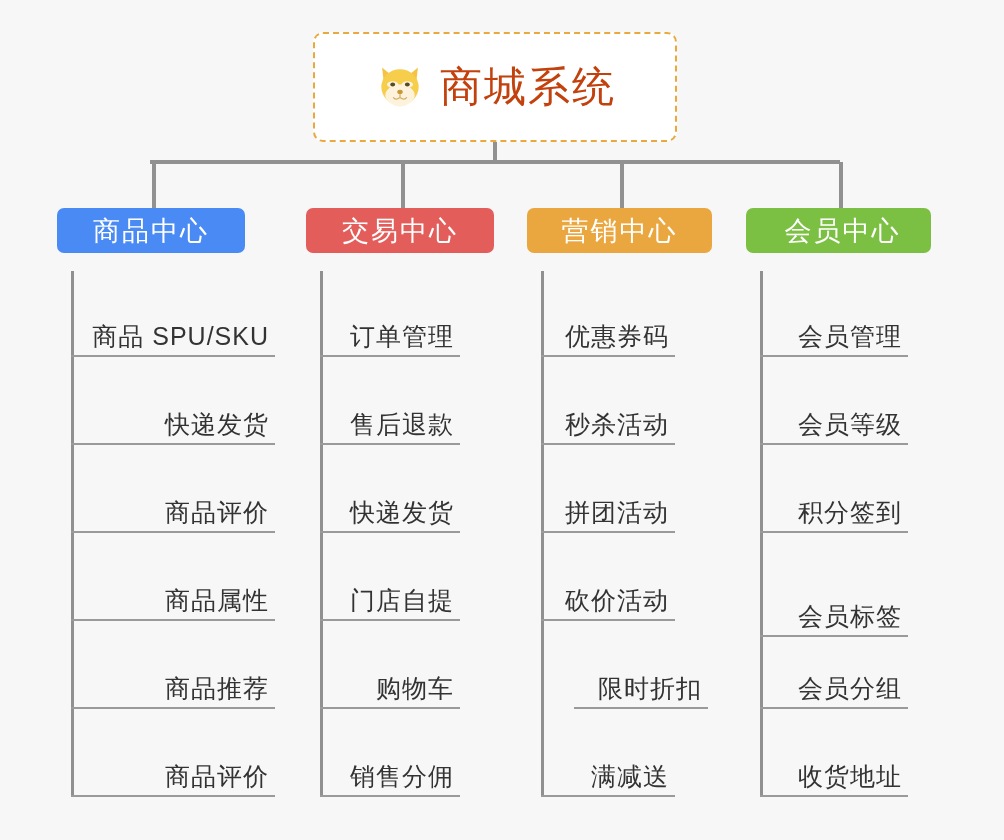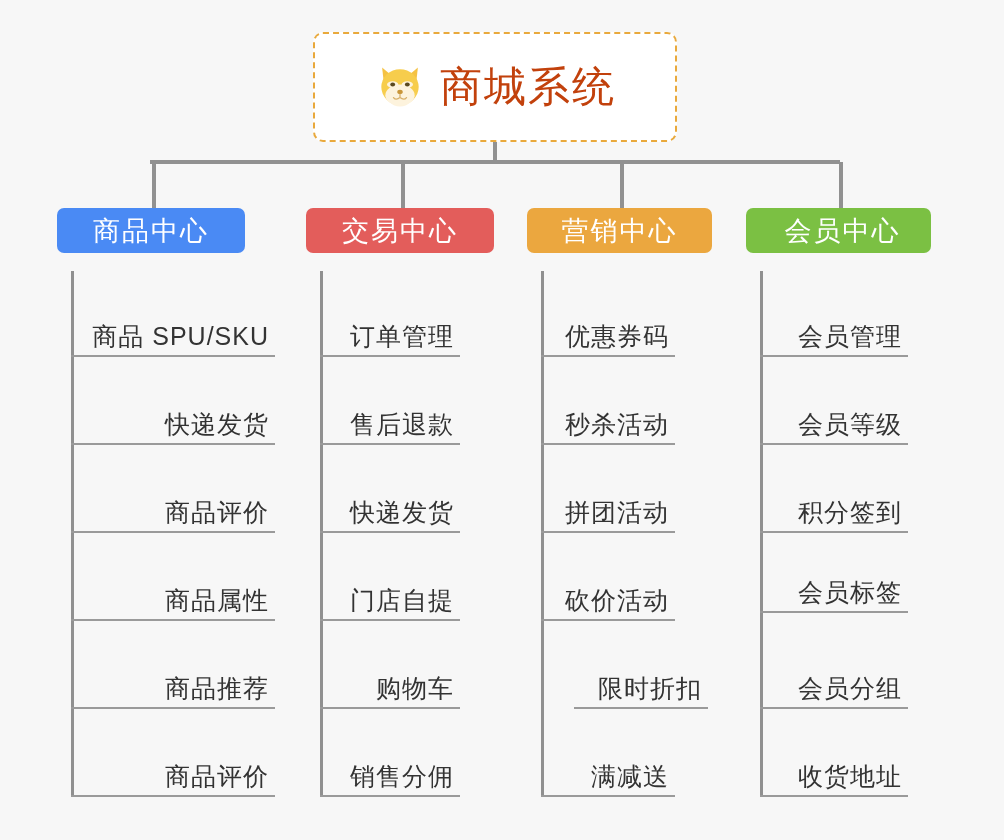--- a/index.html
+++ b/index.html
@@ -249,21 +249,21 @@
           <div class="spine" style="height: 526px;"></div>
           <div class="leaf" style="top: 42px; width: 148px;">
             <span class="leaf-label">会员管理</span>
           </div>
           <div class="leaf" style="top: 130px; width: 148px;">
             <span class="leaf-label">会员等级</span>
           </div>
           <div class="leaf" style="top: 218px; width: 148px;">
             <span class="leaf-label">积分签到</span>
           </div>
-          <div class="leaf" style="top: 298px; width: 148px;">
+          <div class="leaf" style="top: 322px; width: 148px;">
             <span class="leaf-label">会员标签</span>
           </div>
           <div class="leaf" style="top: 394px; width: 148px;">
             <span class="leaf-label">会员分组</span>
           </div>
           <div class="leaf" style="top: 482px; width: 148px;">
             <span class="leaf-label">收货地址</span>
           </div>
         </div>
       </div>

